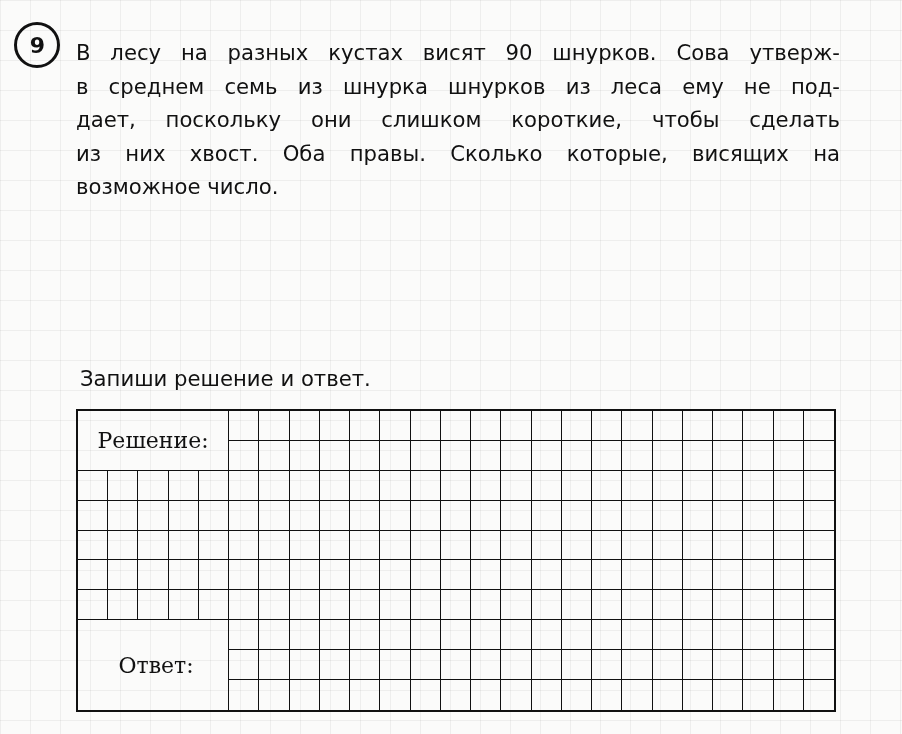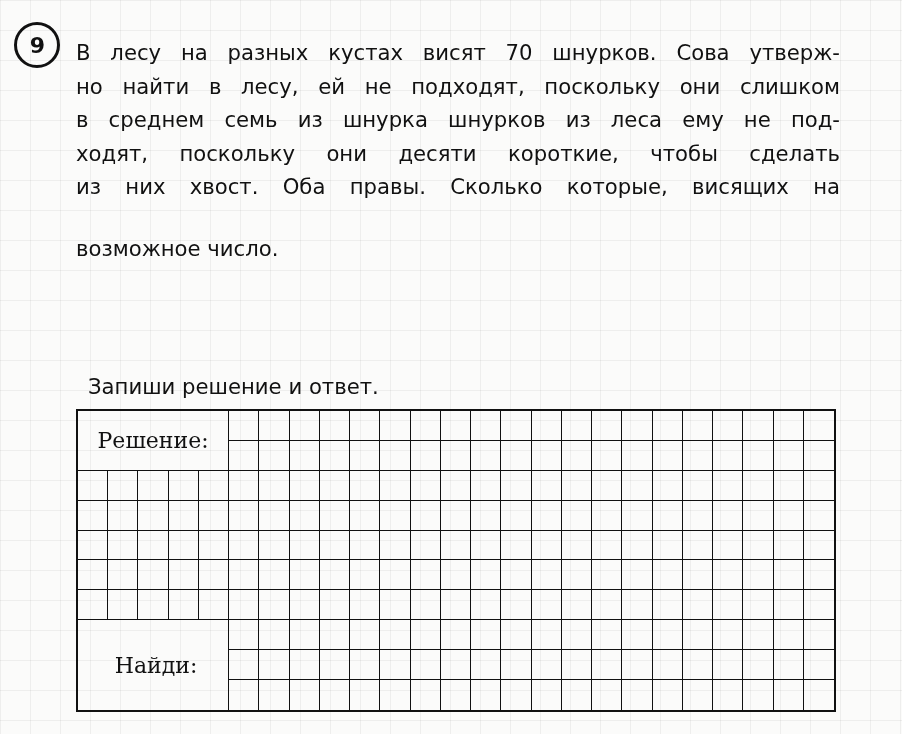--- a/index.html
+++ b/index.html
@@ -28,24 +28,24 @@
       font-family: "DejaVu Sans", sans-serif;
       font-weight: bold; font-size: 22px; letter-spacing: -1px;
     }
     .task-text {
       position: absolute; left: 76px; top: 36px; width: 764px;
       font-size: 21.2px; line-height: 33.6px;
       text-align: justify;
       margin: 0;
     }
     .task-text .line { display: block; text-align-last: justify; white-space: nowrap; }
-    .task-text .line.last { text-align-last: left; margin-top: 28px; }
+    .task-text .line.last { text-align-last: left; }
     .instruction {
       position: absolute; left: 76px; top: 358px;
-      font-size: 21.2px; line-height: 33px; margin: 12px;
+      font-size: 21.2px; line-height: 33px; margin: 4px;
     }
     .answer-grid {
       position: absolute; left: 76px; top: 409px;
       width: 760px; height: 303px;
       display: grid;
       grid-template-columns: repeat(25, 1fr);
       grid-template-rows: repeat(10, 1fr);
       border: 2px solid #111;
       box-sizing: border-box;
       background: transparent;
@@ -72,33 +72,32 @@
 <body>
 
 <div class="page">
   <div class="bg-grid"></div>
 
   <div class="task-number">
     <span>9</span>
   </div>
 
   <p class="task-text">
-    <span class="line">В лесу на разных кустах висят 70 шнурков. Сова утверж-</span>
-    <span class="line">но найти в лесу, ей не подходят, поскольку они слишком</span>
+    <span class="line">В лесу на разных кустах висят 90 шнурков. Сова утверж-</span>
     <span class="line">в среднем семь из шнурка шнурков из леса ему не под-</span>
-    <span class="line">ходят, поскольку они десяти короткие, чтобы сделать</span>
+    <span class="line">дает, поскольку они слишком короткие, чтобы сделать</span>
     <span class="line">из них хвост. Оба правы. Сколько которые, висящих на</span>
     <span class="line last">возможное число.</span>
   </p>
 
   <p class="instruction">Запиши решение и ответ.</p>
 
   <div class="answer-grid" id="answer-grid">
     <div class="label-block solution">Решение:</div>
-    <div class="label-block answer">Найди:</div>
+    <div class="label-block answer">Ответ:</div>
   <div class="cell" style="grid-area: 1 / 6;"></div>
       <div class="cell" style="grid-area: 1 / 7;"></div>
       <div class="cell" style="grid-area: 1 / 8;"></div>
       <div class="cell" style="grid-area: 1 / 9;"></div>
       <div class="cell" style="grid-area: 1 / 10;"></div>
       <div class="cell" style="grid-area: 1 / 11;"></div>
       <div class="cell" style="grid-area: 1 / 12;"></div>
       <div class="cell" style="grid-area: 1 / 13;"></div>
       <div class="cell" style="grid-area: 1 / 14;"></div>
       <div class="cell" style="grid-area: 1 / 15;"></div>

